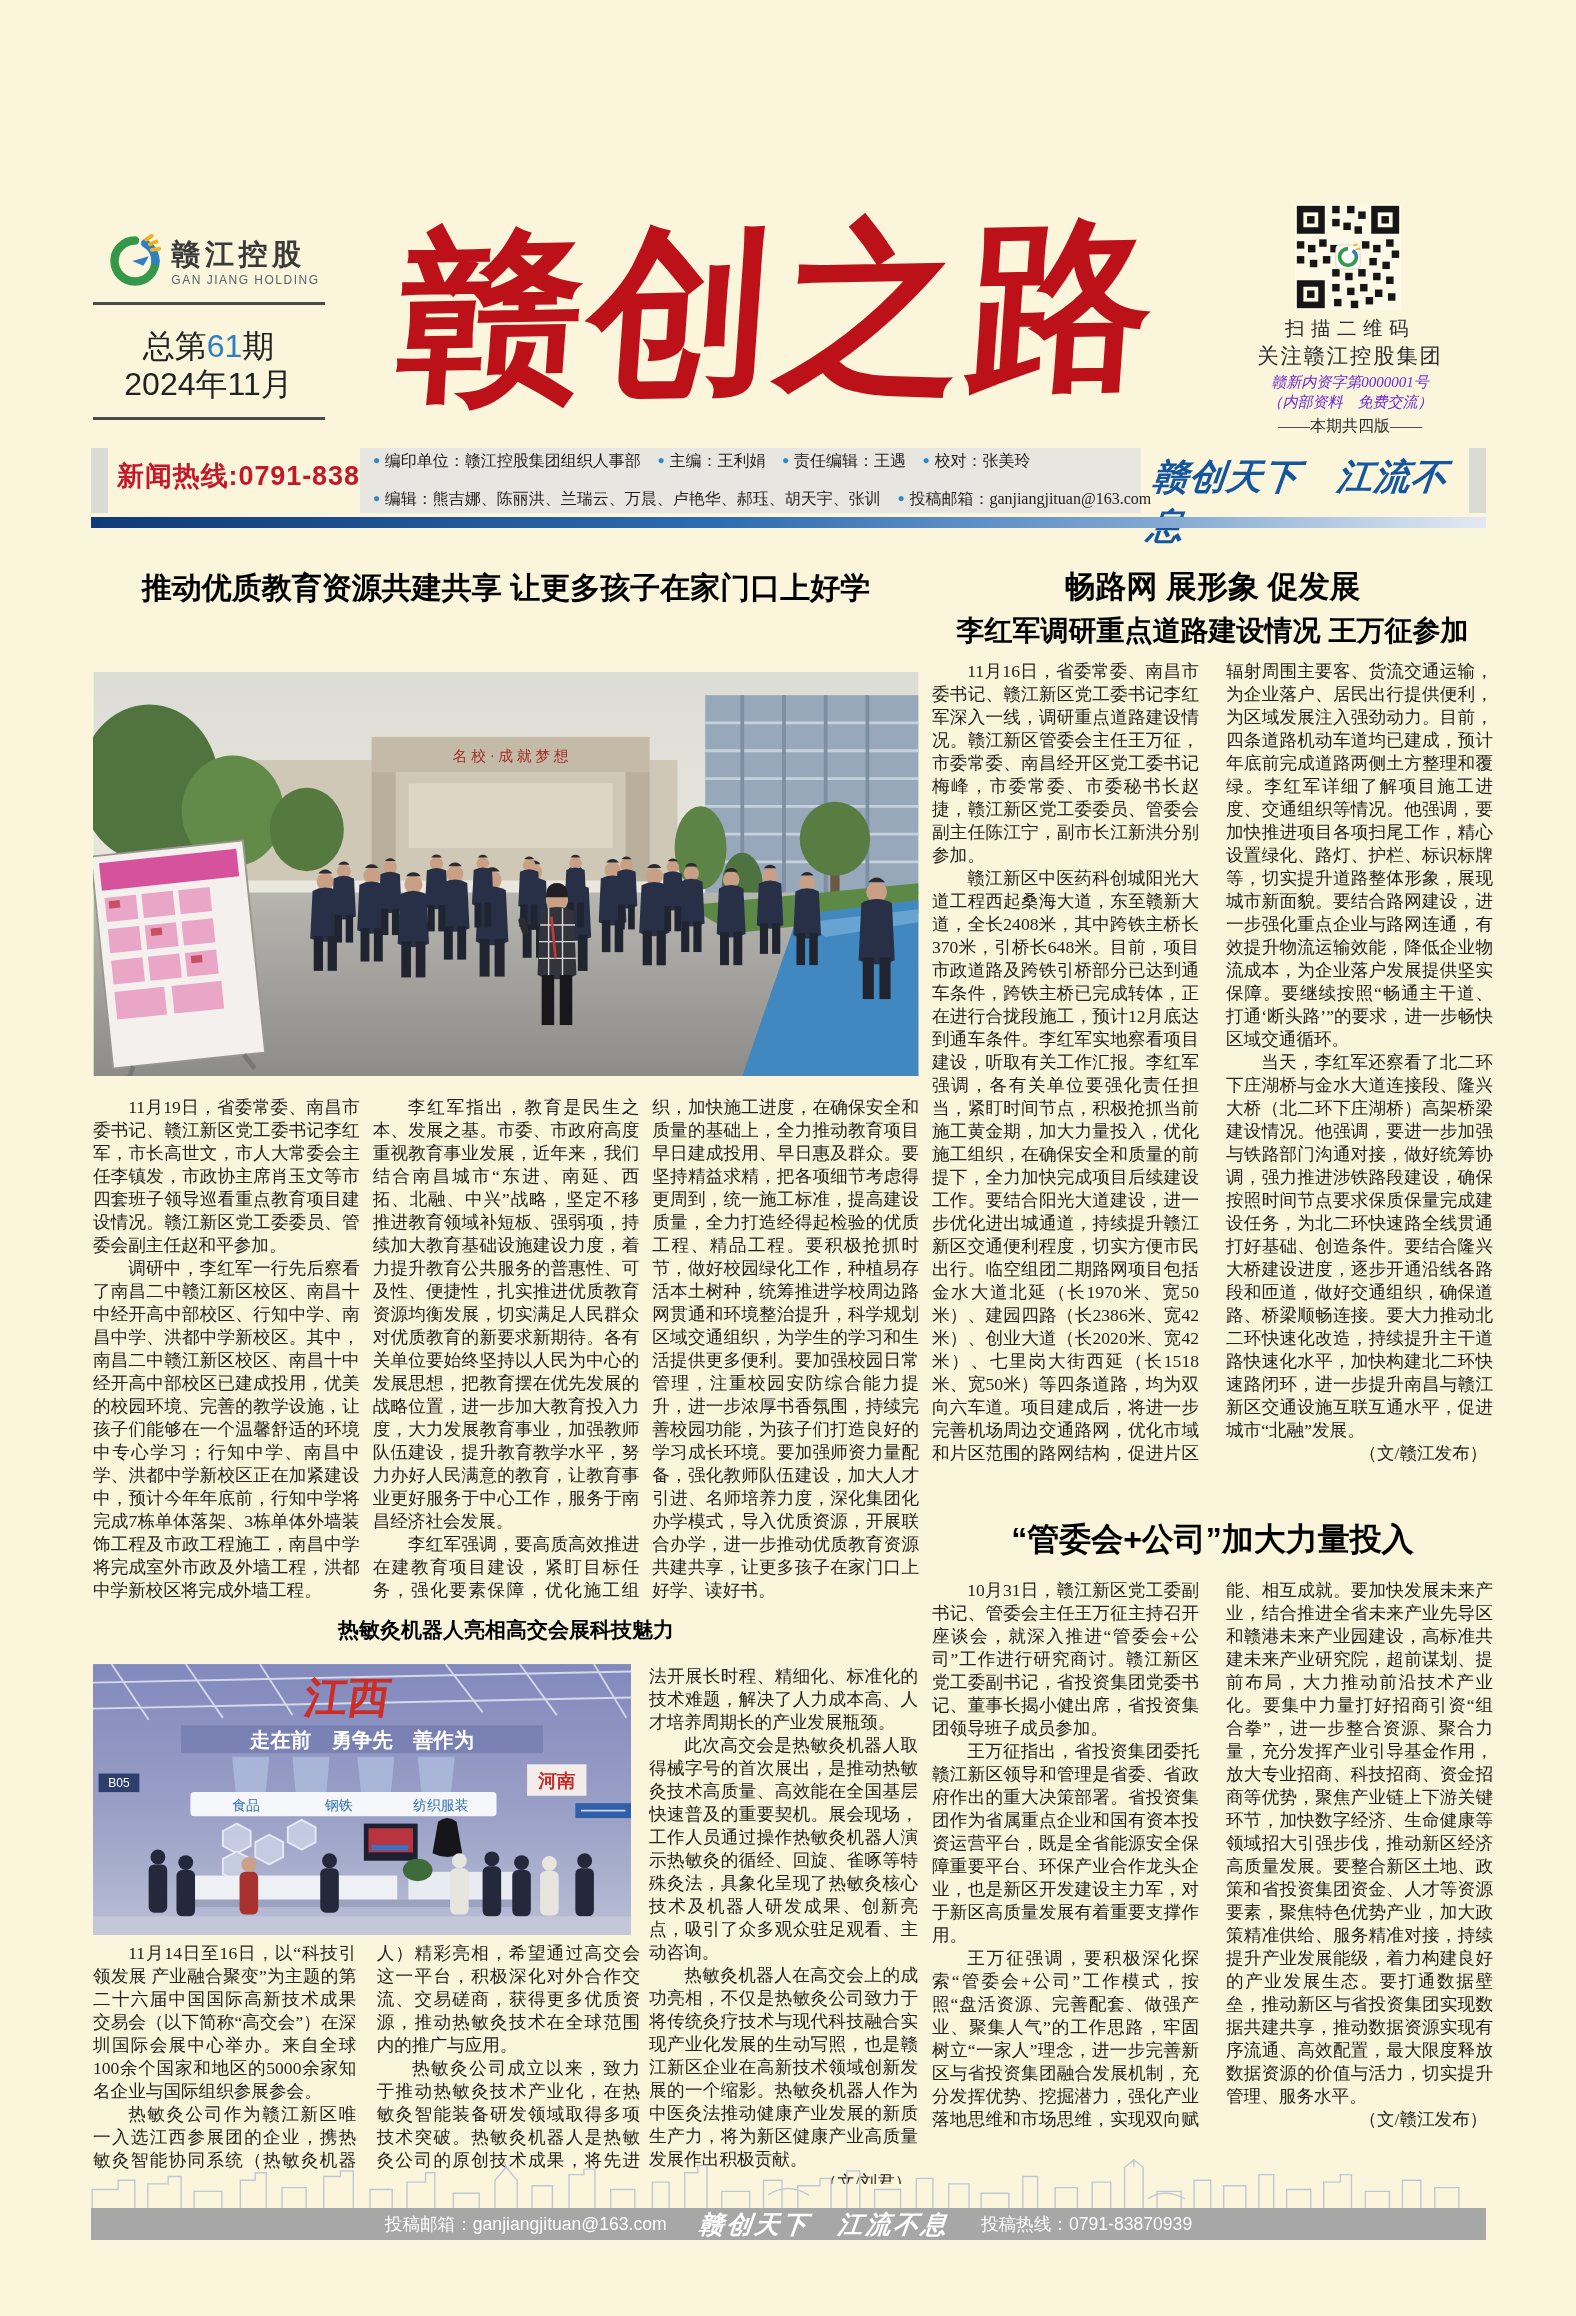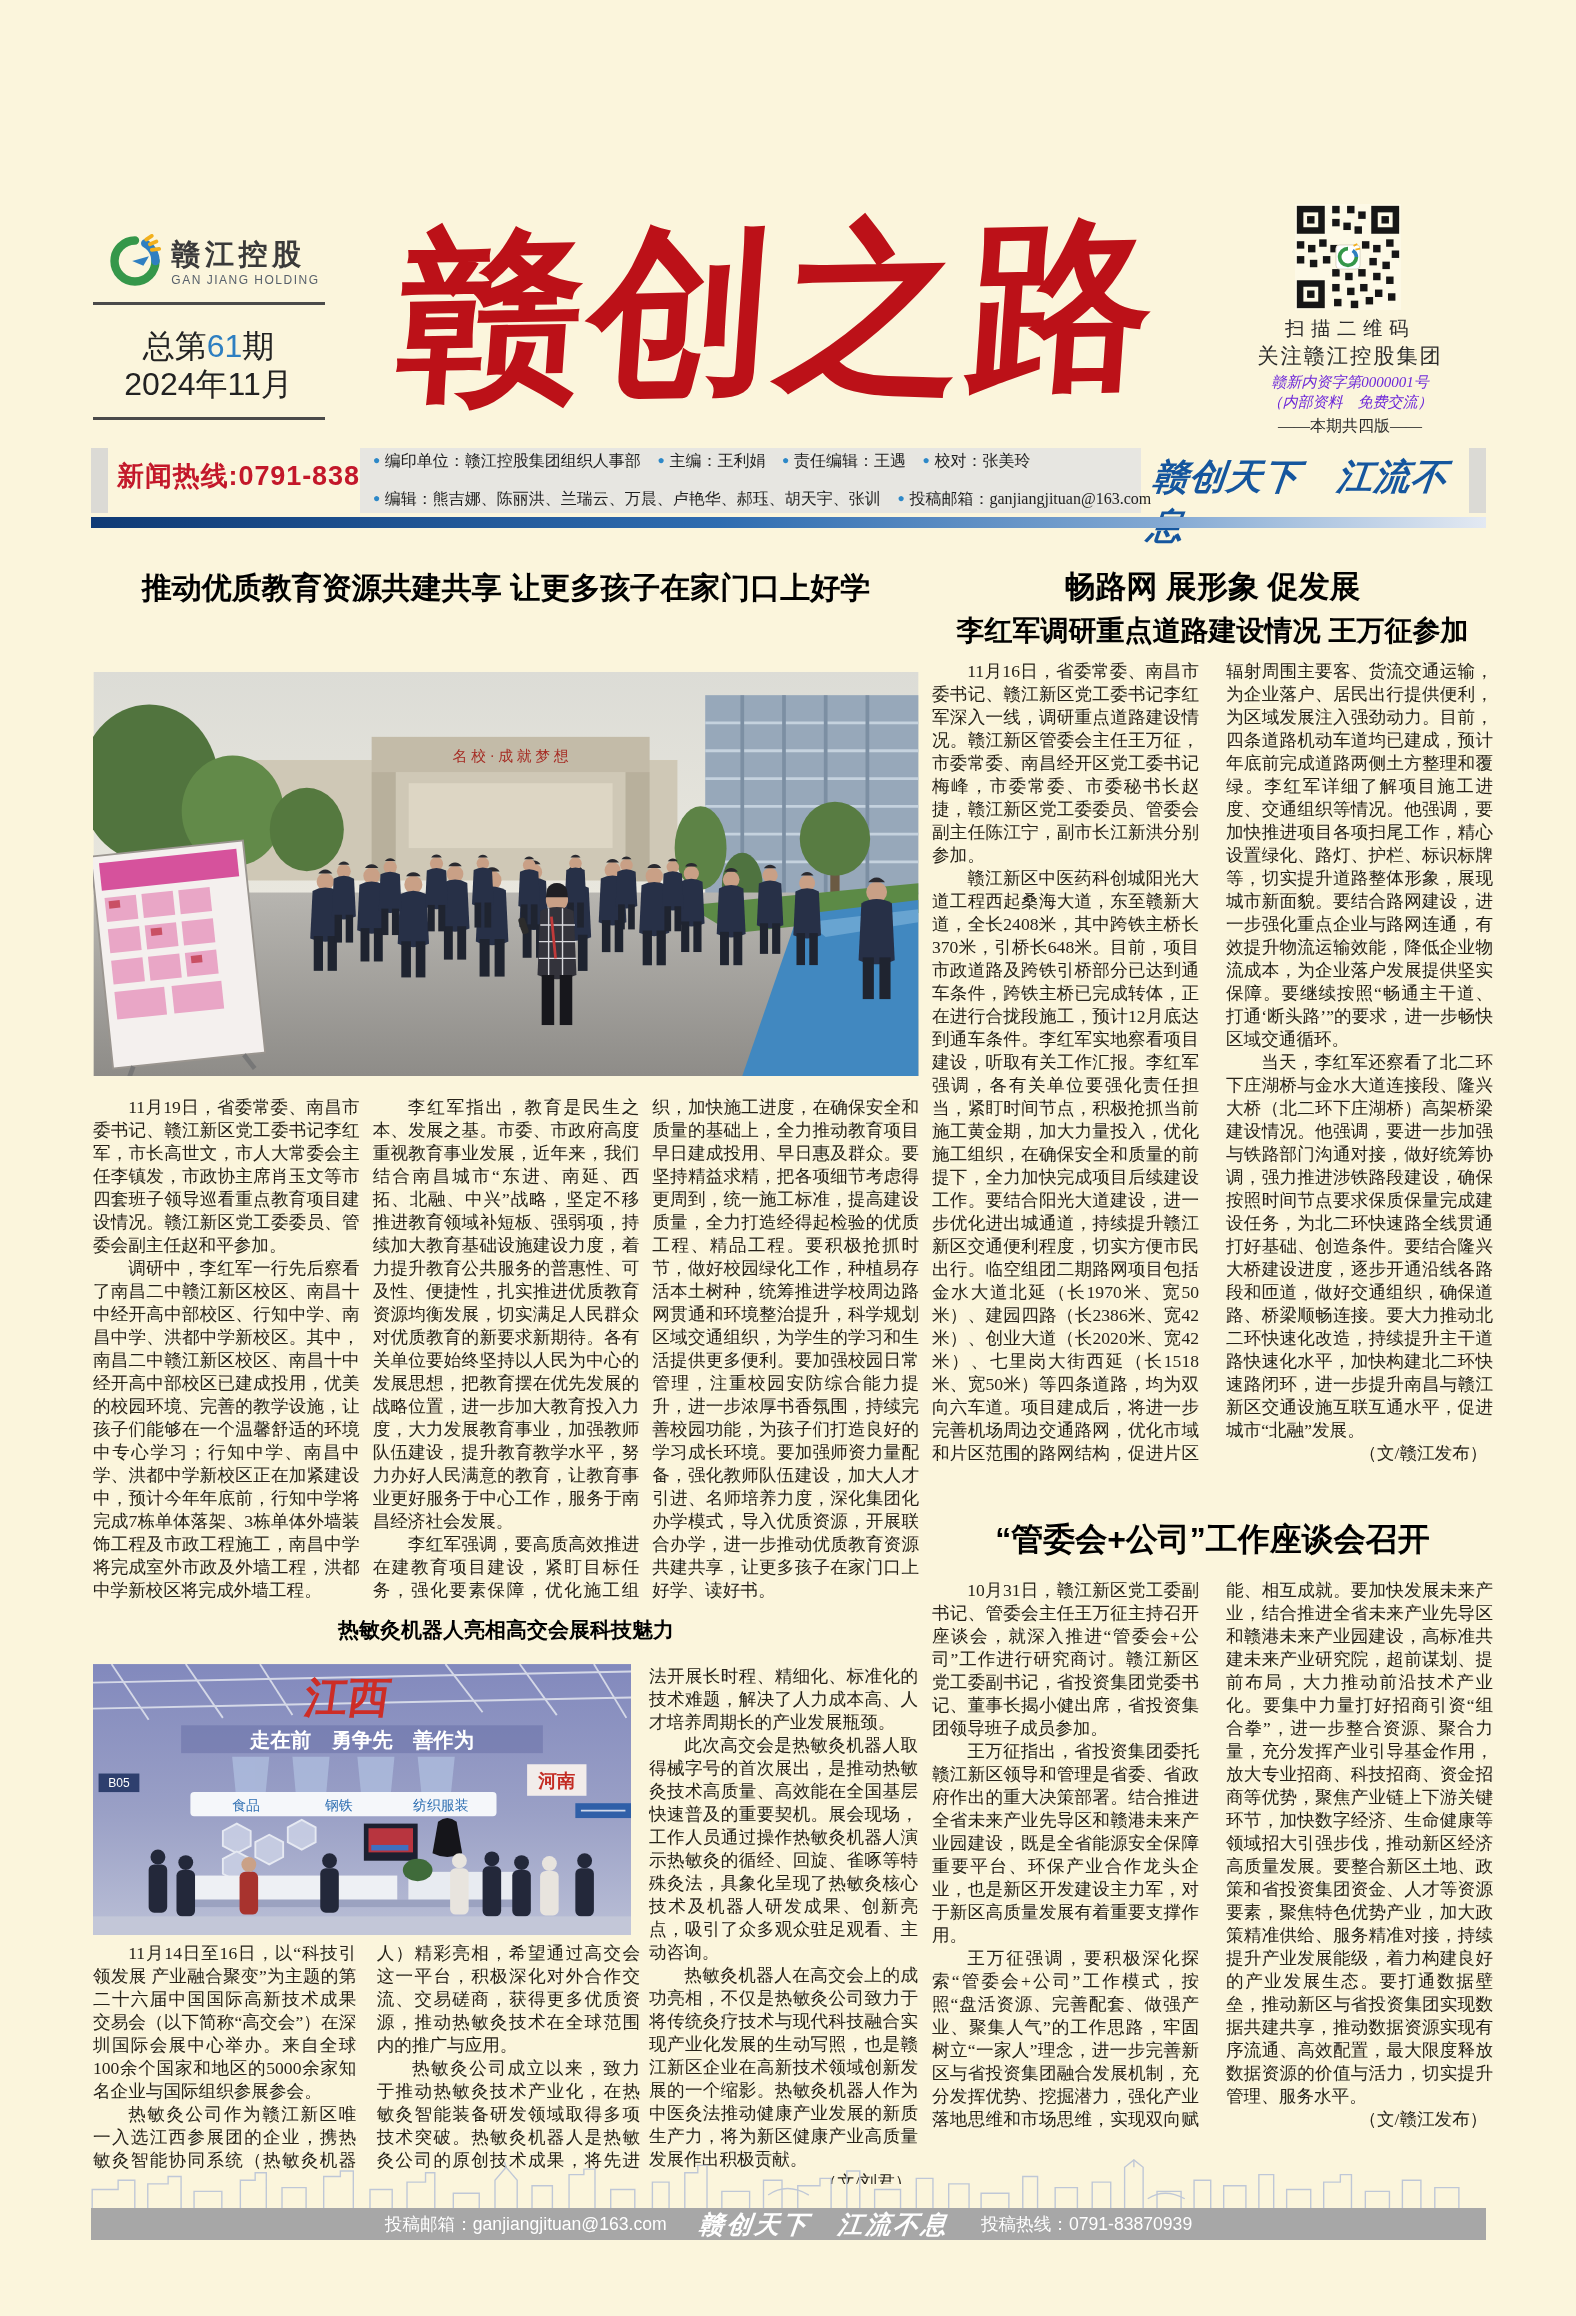--- a/index.html
+++ b/index.html
@@ -321,25 +321,25 @@
   <div class="abs hl hl-a2-2">李红军调研重点道路建设情况 王万征参加</div>
   <div class="abs btxt a2-text">
     <div>
         <p>11月16日，省委常委、南昌市委书记、赣江新区党工委书记李红军深入一线，调研重点道路建设情况。赣江新区管委会主任王万征，市委常委、南昌经开区党工委书记梅峰，市委常委、市委秘书长赵捷，赣江新区党工委委员、管委会副主任陈江宁，副市长江新洪分别参加。</p>
         <p>赣江新区中医药科创城阳光大道工程西起桑海大道，东至赣新大道，全长2408米，其中跨铁主桥长370米，引桥长648米。目前，项目市政道路及跨铁引桥部分已达到通车条件，跨铁主桥已完成转体，正在进行合拢段施工，预计12月底达到通车条件。李红军实地察看项目建设，听取有关工作汇报。李红军强调，各有关单位要强化责任担当，紧盯时间节点，积极抢抓当前施工黄金期，加大力量投入，优化施工组织，在确保安全和质量的前提下，全力加快完成项目后续建设工作。要结合阳光大道建设，进一步优化进出城通道，持续提升赣江新区交通便利程度，切实方便市民出行。临空组团二期路网项目包括金水大道北延（长1970米、宽50米）、建园四路（长2386米、宽42米）、创业大道（长2020米、宽42米）、七里岗大街西延（长1518米、宽50米）等四条道路，均为双向六车道。项目建成后，将进一步完善机场周边交通路网，优化市域和片区范围的路网结构，促进片区辐射周围主要客、货流交通运输，为企业落户、居民出行提供便利，为区域发展注入强劲动力。目前，四条道路机动车道均已建成，预计年底前完成道路两侧土方整理和覆绿。李红军详细了解项目施工进度、交通组织等情况。他强调，要加快推进项目各项扫尾工作，精心设置绿化、路灯、护栏、标识标牌等，切实提升道路整体形象，展现城市新面貌。要结合路网建设，进一步强化重点企业与路网连通，有效提升物流运输效能，降低企业物流成本，为企业落户发展提供坚实保障。要继续按照“畅通主干道、打通‘断头路’”的要求，进一步畅快区域交通循环。</p>
         <p>当天，李红军还察看了北二环下庄湖桥与金水大道连接段、隆兴大桥（北二环下庄湖桥）高架桥梁建设情况。他强调，要进一步加强与铁路部门沟通对接，做好统筹协调，强力推进涉铁路段建设，确保按照时间节点要求保质保量完成建设任务，为北二环快速路全线贯通打好基础、创造条件。要结合隆兴大桥建设进度，逐步开通沿线各路段和匝道，做好交通组织，确保道路、桥梁顺畅连接。要大力推动北二环快速化改造，持续提升主干道路快速化水平，加快构建北二环快速路闭环，进一步提升南昌与赣江新区交通设施互联互通水平，促进城市“北融”发展。</p>
       </div>
     <div class="byline">（文/赣江发布）</div>
   </div>
 
-  <div class="abs hl hl-a4">“管委会+公司”工作座谈会召开</div>
+  <div class="abs hl hl-a4">“管委会+公司”加大力量投入</div>
   <div class="abs btxt a4-text">
     <div>
         <p>10月31日，赣江新区党工委副书记、管委会主任王万征主持召开座谈会，就深入推进“管委会+公司”工作进行研究商讨。赣江新区党工委副书记，省投资集团党委书记、董事长揭小健出席，省投资集团领导班子成员参加。</p>
-        <p>王万征指出，省投资集团委托赣江新区领导和管理是省委、省政府作出的重大决策部署。结合推进全省未来产业先导区和赣港未来产业园建设，既是全省能源安全保障重要平台、环保产业合作龙头企业，也是新区开发建设主力军，对于新区高质量发展有着重要支撑作用。</p>
+        <p>王万征指出，省投资集团委托赣江新区领导和管理是省委、省政府作出的重大决策部署。省投资集团作为省属重点企业和国有资本投资运营平台，既是全省能源安全保障重要平台、环保产业合作龙头企业，也是新区开发建设主力军，对于新区高质量发展有着重要支撑作用。</p>
         <p>王万征强调，要积极深化探索“管委会+公司”工作模式，按照“盘活资源、完善配套、做强产业、聚集人气”的工作思路，牢固树立“一家人”理念，进一步完善新区与省投资集团融合发展机制，充分发挥优势、挖掘潜力，强化产业落地思维和市场思维，实现双向赋能、相互成就。要加快发展未来产业，结合推进全省未来产业先导区和赣港未来产业园建设，高标准共建未来产业研究院，超前谋划、提前布局，大力推动前沿技术产业化。要集中力量打好招商引资“组合拳”，进一步整合资源、聚合力量，充分发挥产业引导基金作用，放大专业招商、科技招商、资金招商等优势，聚焦产业链上下游关键环节，加快数字经济、生命健康等领域招大引强步伐，推动新区经济高质量发展。要整合新区土地、政策和省投资集团资金、人才等资源要素，聚焦特色优势产业，加大政策精准供给、服务精准对接，持续提升产业发展能级，着力构建良好的产业发展生态。要打通数据壁垒，推动新区与省投资集团实现数据共建共享，推动数据资源实现有序流通、高效配置，最大限度释放数据资源的价值与活力，切实提升管理、服务水平。</p>
       </div>
     <div class="byline">（文/赣江发布）</div>
   </div>
 
   <div class="abs hl hl-a3">热敏灸机器人亮相高交会展科技魅力</div>
 
   <div class="abs photo photo3">
     <svg width="538" height="271" viewBox="0 0 580 292">
       <defs>

